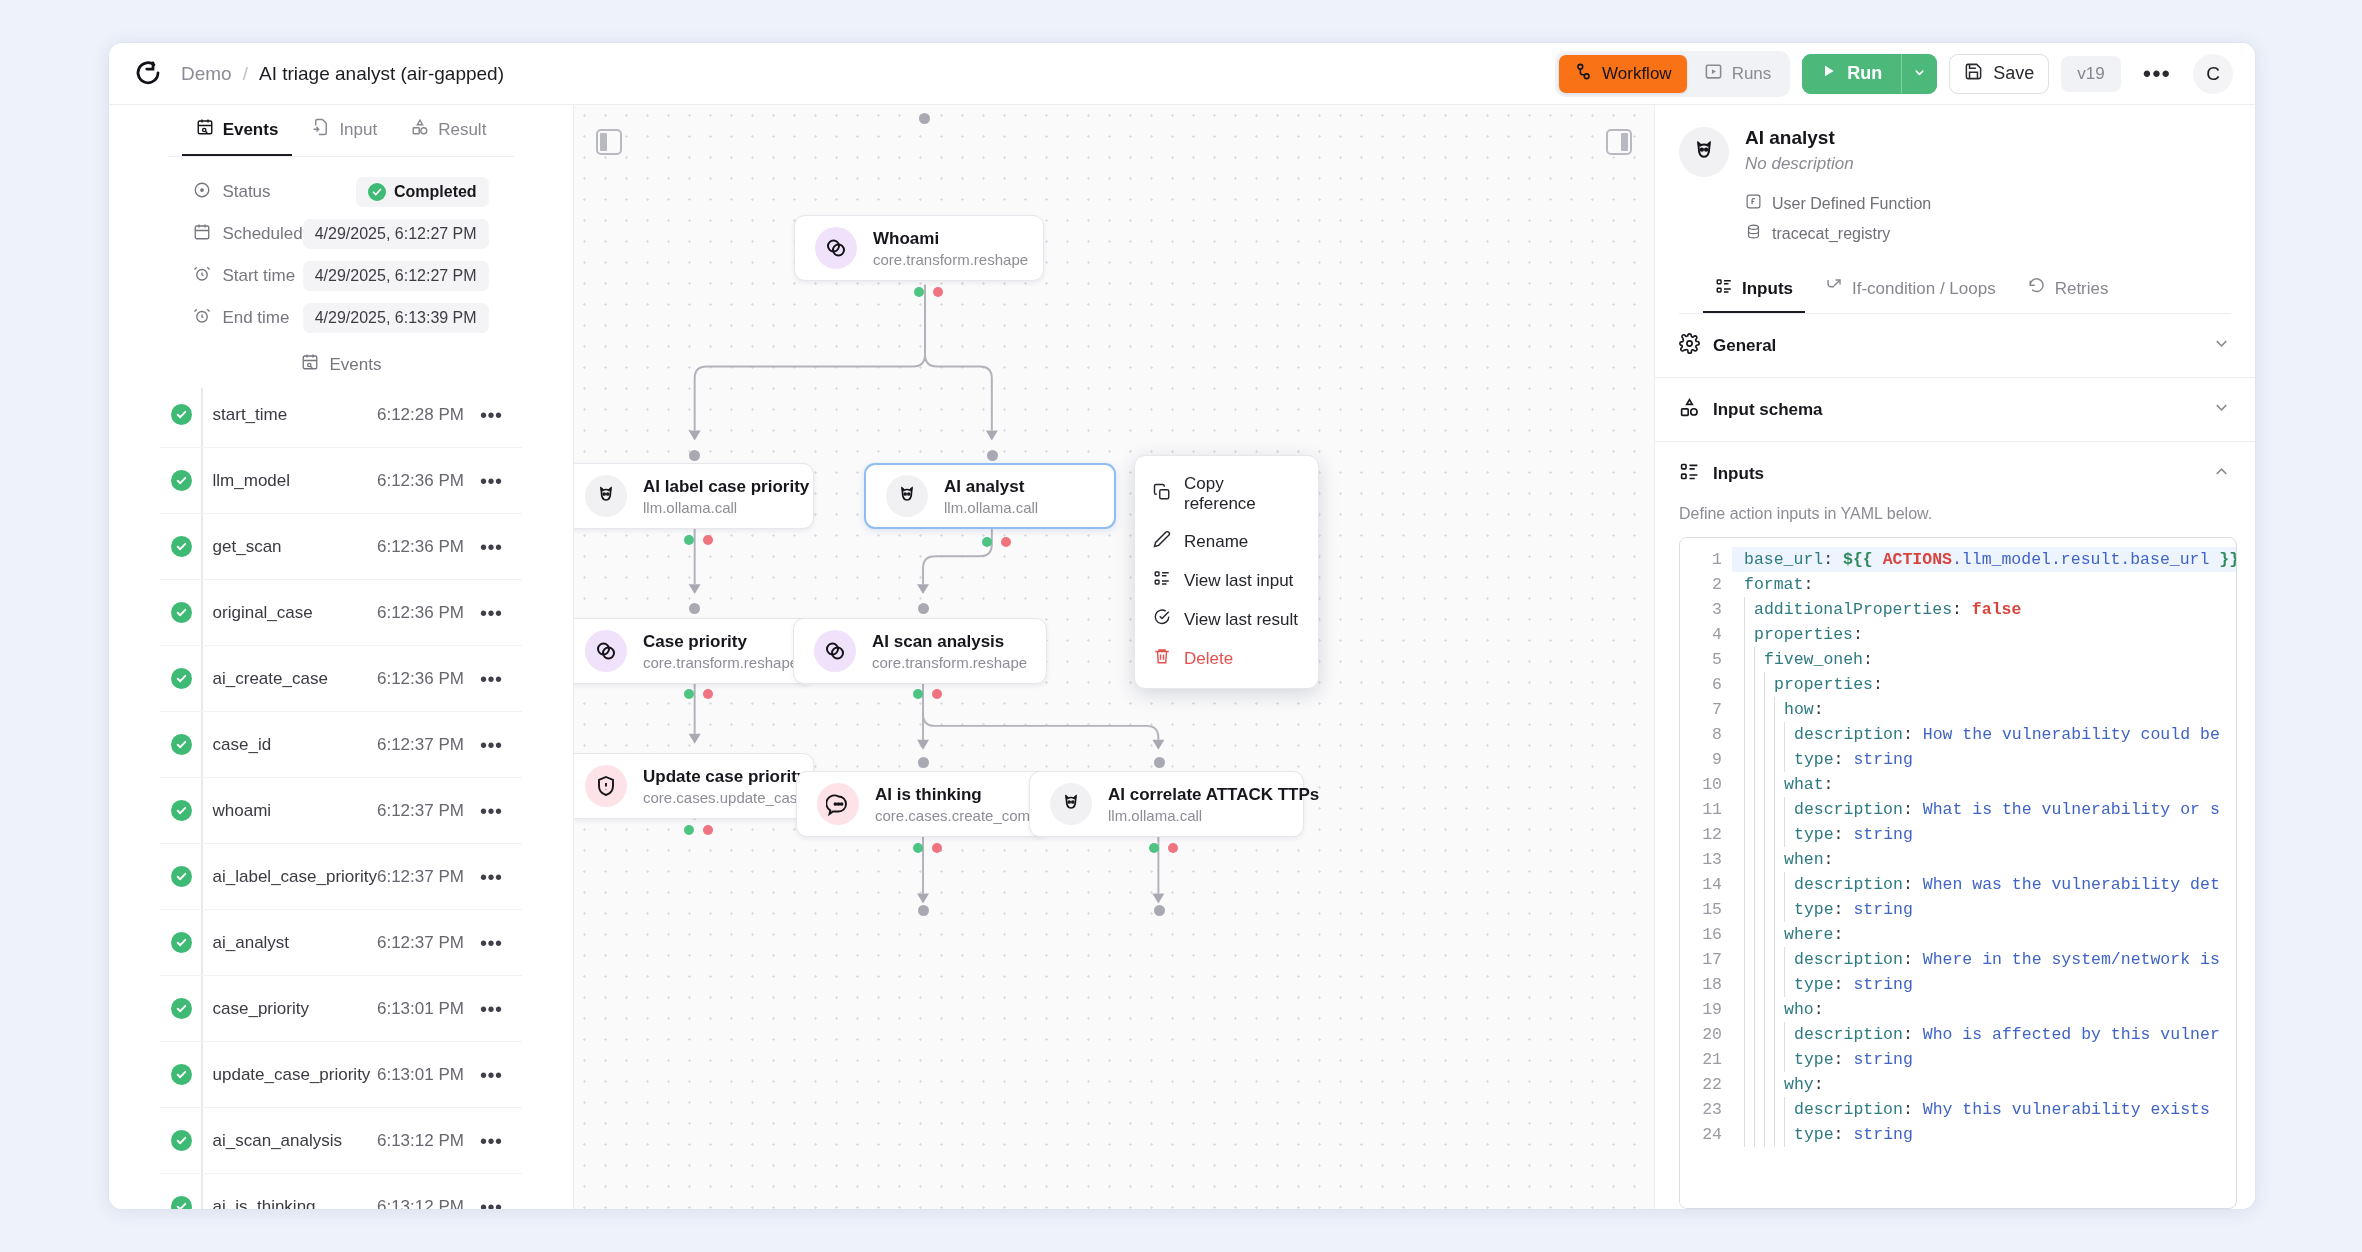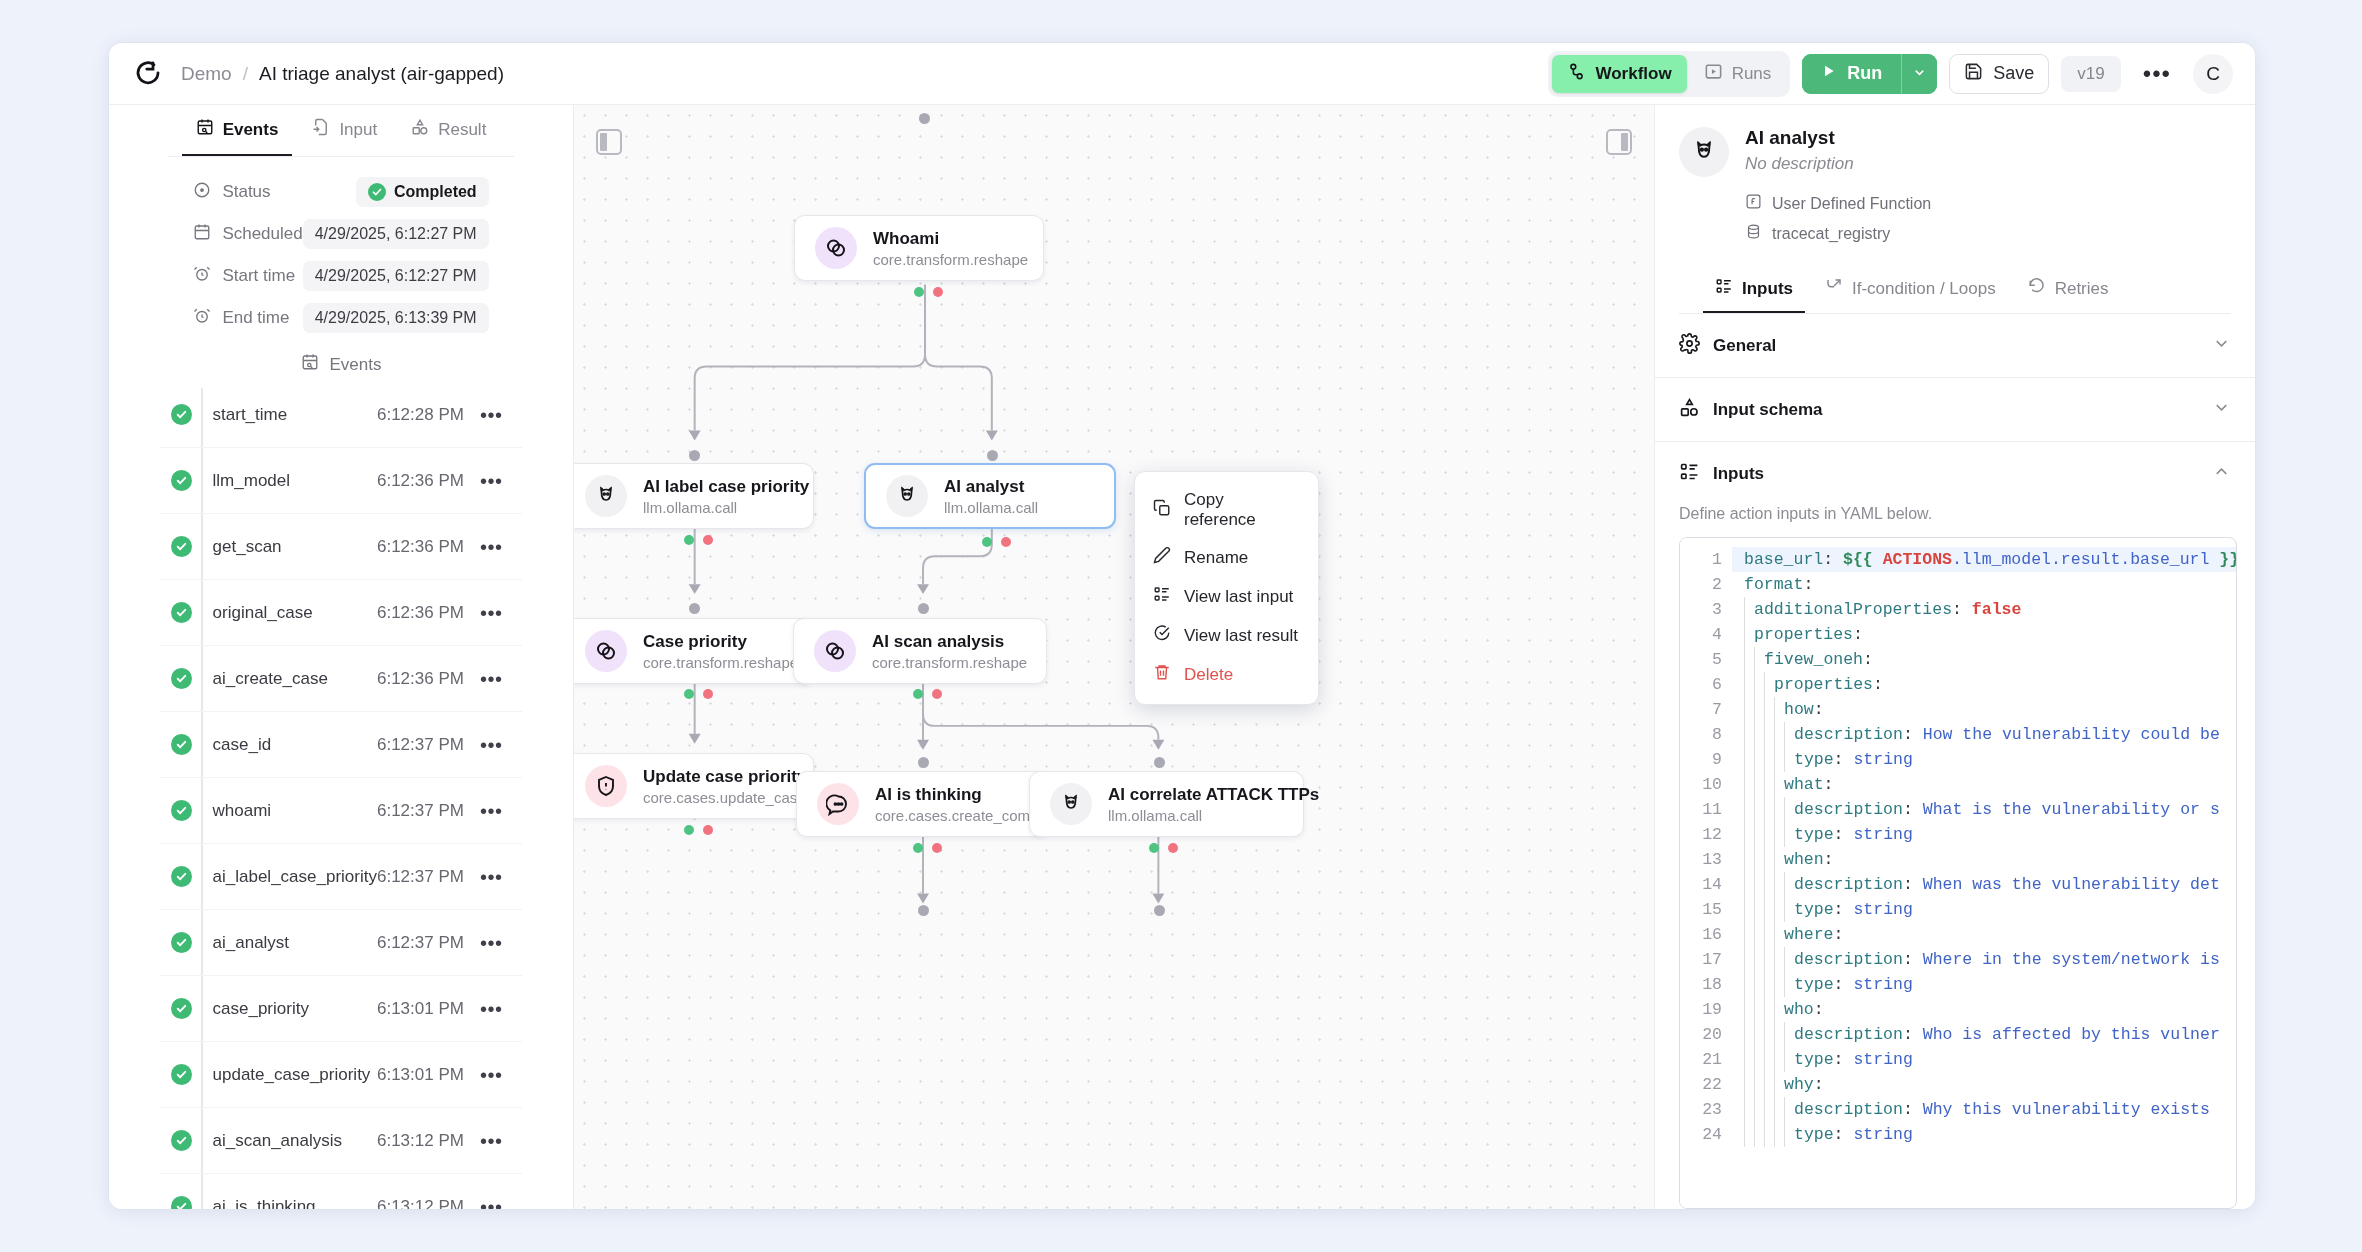--- a/index.html
+++ b/index.html
@@ -42,21 +42,21 @@
     background: #f1f2f5; border-radius: 10px; padding: 4px;
     gap: 2px;
   }
   .seg-btn {
     display: flex; align-items: center; gap: 9px;
     font-size: 17px; color: #8a8a93;
     padding: 7px 15px; border-radius: 7px;
     background: transparent; border: none; cursor: pointer;
     font-family: inherit; white-space: nowrap;
   }
-  .seg-btn.active { background: #86efac; color: #15151a; font-weight: bold; box-shadow: 0 1px 3px rgba(0,0,0,.10); }
+  .seg-btn.active { background: #f97316; color: #15151a; font-weight: normal; box-shadow: 0 1px 3px rgba(0,0,0,.10); }
 
   .run-group { display: flex; align-items: stretch; background: #4cb97b; border-radius: 9px; overflow: hidden; }
   .run-main {
     display: flex; align-items: center; gap: 10px;
     padding: 0 19px; height: 40px;
     color: #fff; font-size: 18px; font-weight: bold;
     background: #4cb97b; border: none; cursor: pointer; font-family: inherit;
   }
   .run-caret {
     width: 36px; height: 40px; background: #4cb97b;
@@ -594,21 +594,21 @@
         <span class="n-txt">
           <span class="n-title">AI analyst</span>
           <span class="n-sub">llm.ollama.call</span>
         </span>
       </div>
       <div class="handles" style="left:408px; top:432px;">
         <span class="h-dot h-green"></span>
         <span class="h-dot h-red"></span>
       </div>
 
-      <div class="ctx-menu" style="left:560px; top:366px;">
+      <div class="ctx-menu" style="left:560px; top:350px;">
         <div class="ctx-item">
           <span>
             <svg viewBox="0 0 24 24" width="18" height="18" fill="none" stroke="currentColor" stroke-width="1.9">
                 <rect x="9" y="9" width="12" height="12" rx="2"></rect>
                 <path d="M5 15H4a2 2 0 0 1-2-2V4a2 2 0 0 1 2-2h9a2 2 0 0 1 2 2v1"></path>
               </svg>
           </span>
           <span>Copy reference</span>
         </div>
         <div class="ctx-item">

